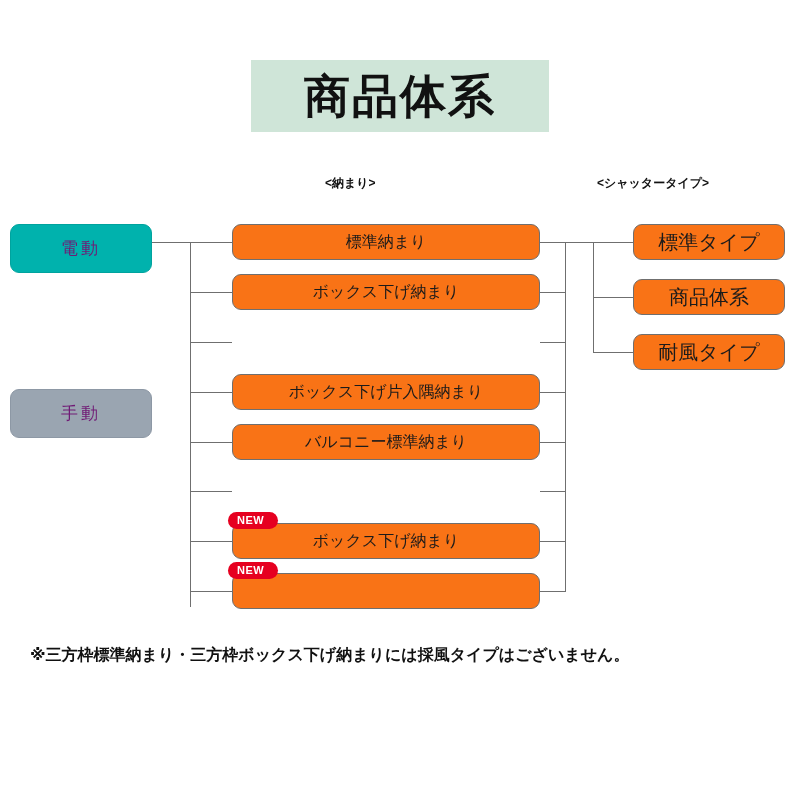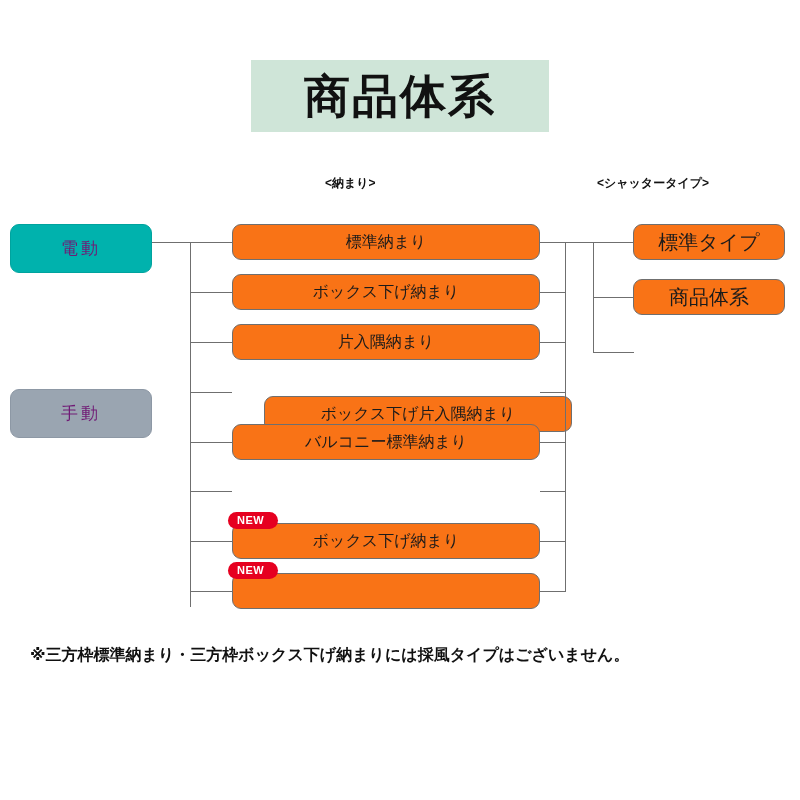--- a/index.html
+++ b/index.html
@@ -168,24 +168,21 @@
   <div class="line h" style="left:190px; top:491px; width:42px;"></div>
   <div class="line h" style="left:190px; top:541px; width:42px;"></div>
   <div class="line h" style="left:190px; top:591px; width:42px;"></div>
 
   <div class="node osamari-node" style="top:224px;">
     <span>標準納まり</span>
   </div>
   <div class="node osamari-node" style="top:274px;">
     <span>ボックス下げ納まり</span>
   </div>
-  <div class="node osamari-node" style="top:324px;">
-    <span>片入隅納まり</span>
-  </div>
-  <div class="node osamari-node" style="top:396px;margin-left:32px;">
+  <div class="node osamari-node" style="top:374px;">
     <span>ボックス下げ片入隅納まり</span>
   </div>
   <div class="node osamari-node" style="top:424px;">
     <span>バルコニー標準納まり</span>
   </div>
   <div class="node osamari-node" style="top:523px;">
     <span class="new-badge">NEW</span>
     <span>ボックス下げ納まり</span>
   </div>
   <div class="node osamari-node" style="top:573px;">
@@ -209,16 +206,19 @@
   <div class="line h" style="left:593px; top:242px; width:41px;"></div>
   <div class="line h" style="left:593px; top:297px; width:41px;"></div>
   <div class="line h" style="left:593px; top:352px; width:41px;"></div>
 
   <div class="node shutter-node" style="top:224px;">
     <span>標準タイプ</span>
   </div>
   <div class="node shutter-node" style="top:279px;">
     <span>商品体系</span>
   </div>
+  <div class="node shutter-node" style="top:334px;">
+    <span>耐風タイプ</span>
+  </div>
 
   <div id="footnote">※三方枠標準納まり・三方枠ボックス下げ納まりには採風タイプはございません。</div>
 
 </div>
 
 </body></html>

